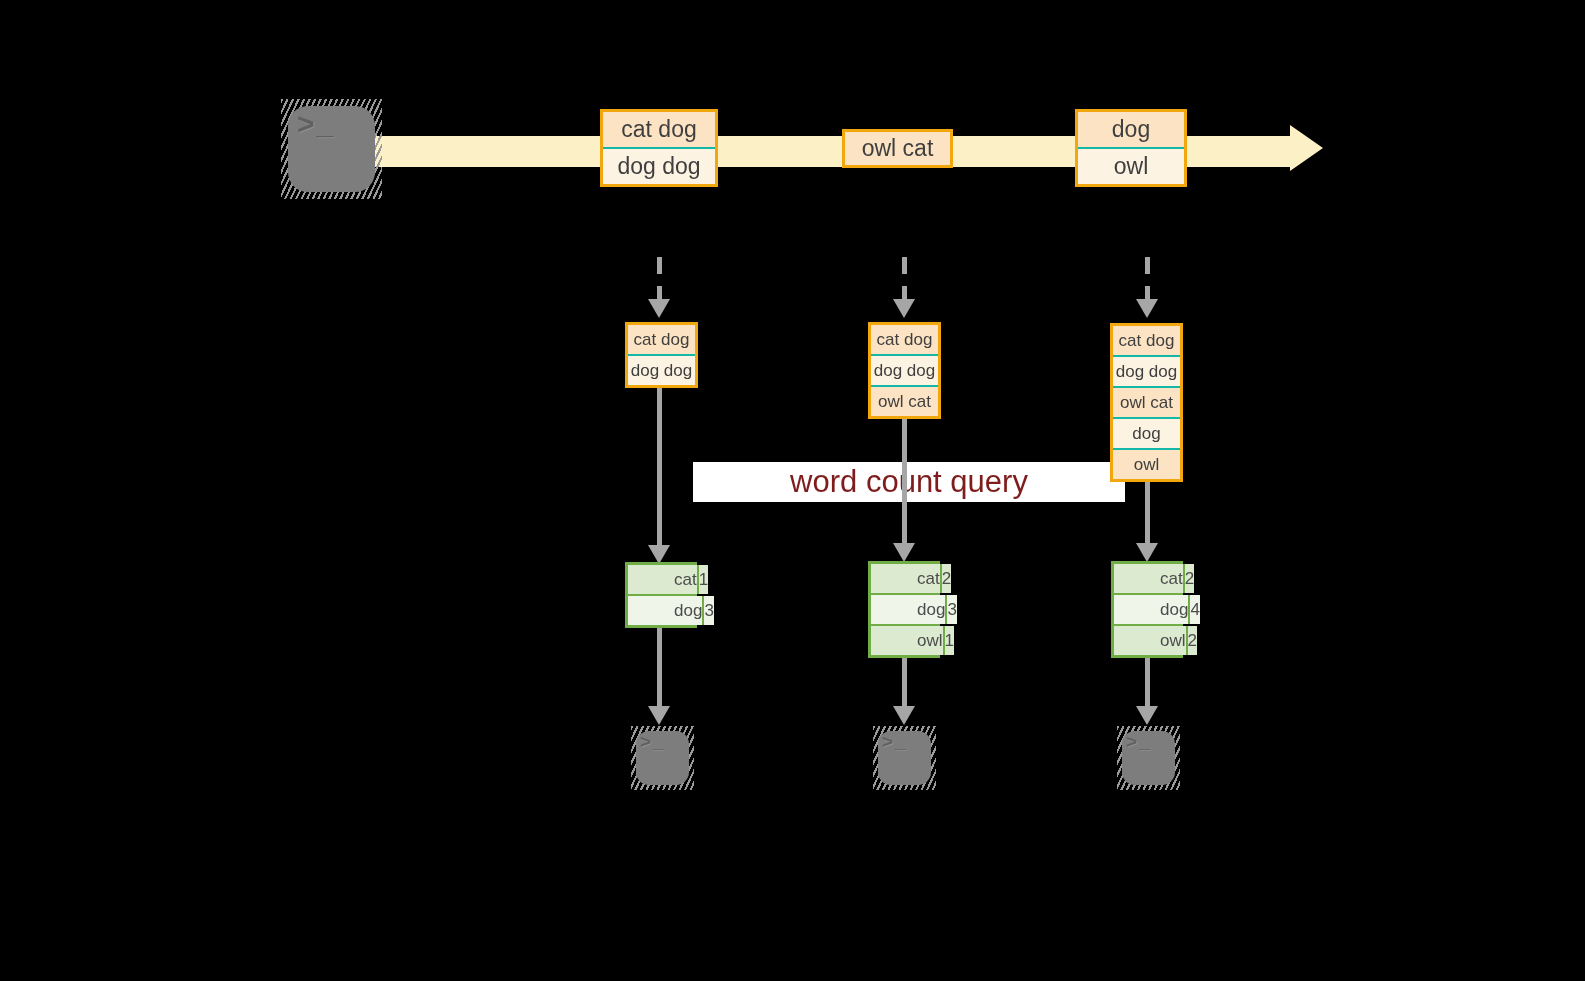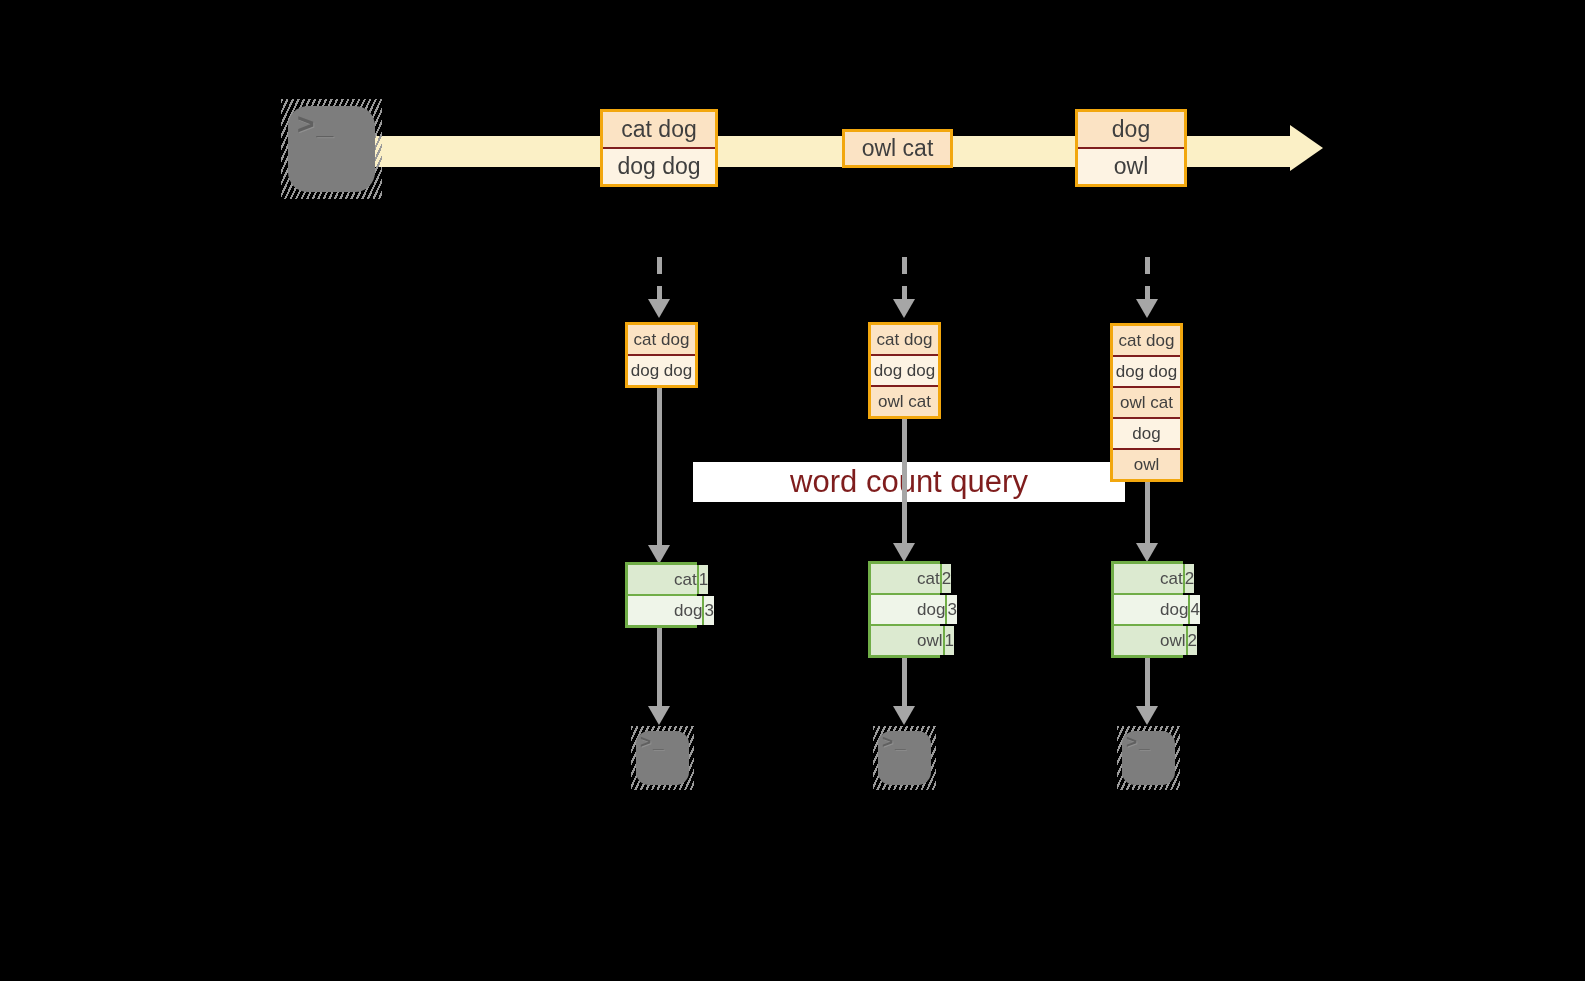--- a/index.html
+++ b/index.html
@@ -32,21 +32,21 @@
   }
   
   .obox {
     position:absolute; box-sizing:border-box; border:3px solid #F2A70E;
     display:flex; flex-direction:column; z-index:3;
   }
   .obox .row {
     flex:1; display:flex; align-items:center; justify-content:center;
     color:#3F3F3F; white-space:nowrap;
   }
-  .obox .row + .row { border-top:2px solid #7f1d1d; }
+  .obox .row + .row { border-top:2px solid #14b8a6; }
   .row.dark  { background:#FBE3C4; }
   .row.light { background:#FDF3E3; }
   .ebox .row { font-size:23px; }
   .sbox .row { font-size:17px; }
   .ebox1 { left:600px;  top:109px; width:118px; height:78px; }
   .ebox2 { left:842px;  top:129px; width:111px; height:39px; }
   .ebox3 { left:1075px; top:109px; width:112px; height:78px; }
   .sbox  { width:73px; }
   .sbox1 { left:625px;  top:322px; height:66px; }
   .sbox2 { left:868px;  top:322px; height:97px; }

